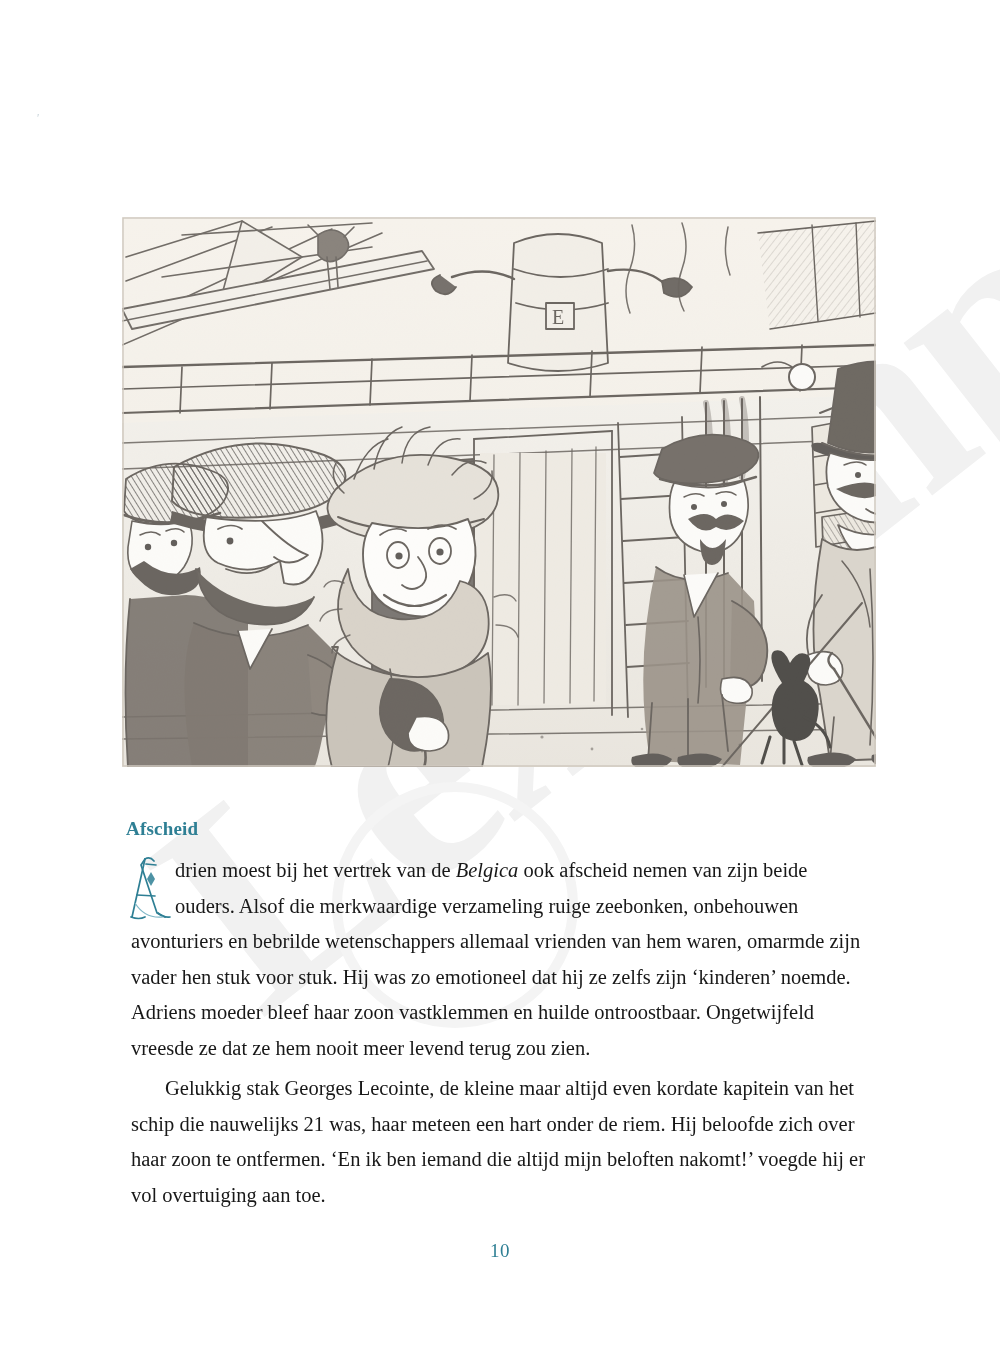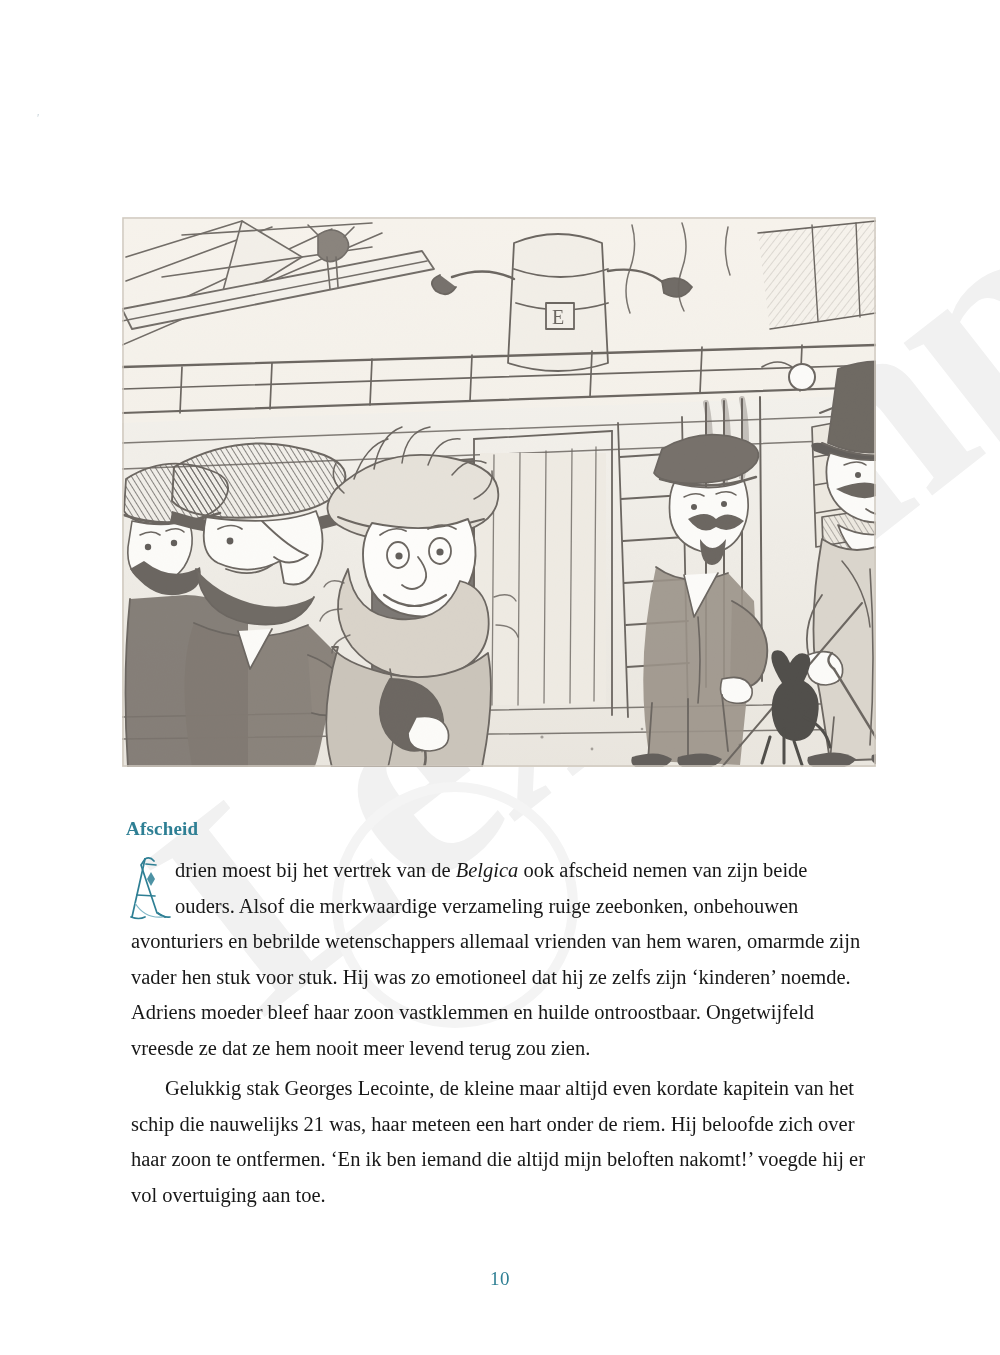--- a/index.html
+++ b/index.html
@@ -110,21 +110,20 @@
   .folio {
     position: absolute;
     left: 0;
     top: 1240px;
     width: 1000px;
     text-align: center;
     z-index: 3;
     font-size: 19px;
     color: #2e7f94;
     letter-spacing: .5px;
-    margin-top: 28px;
   }
 
   
   .speck {
     position: absolute;
     left: 36px; top: 112px;
     width: 9px; height: 12px;
     z-index: 2;
     color: #c9d4da;
     font-size: 13px;

